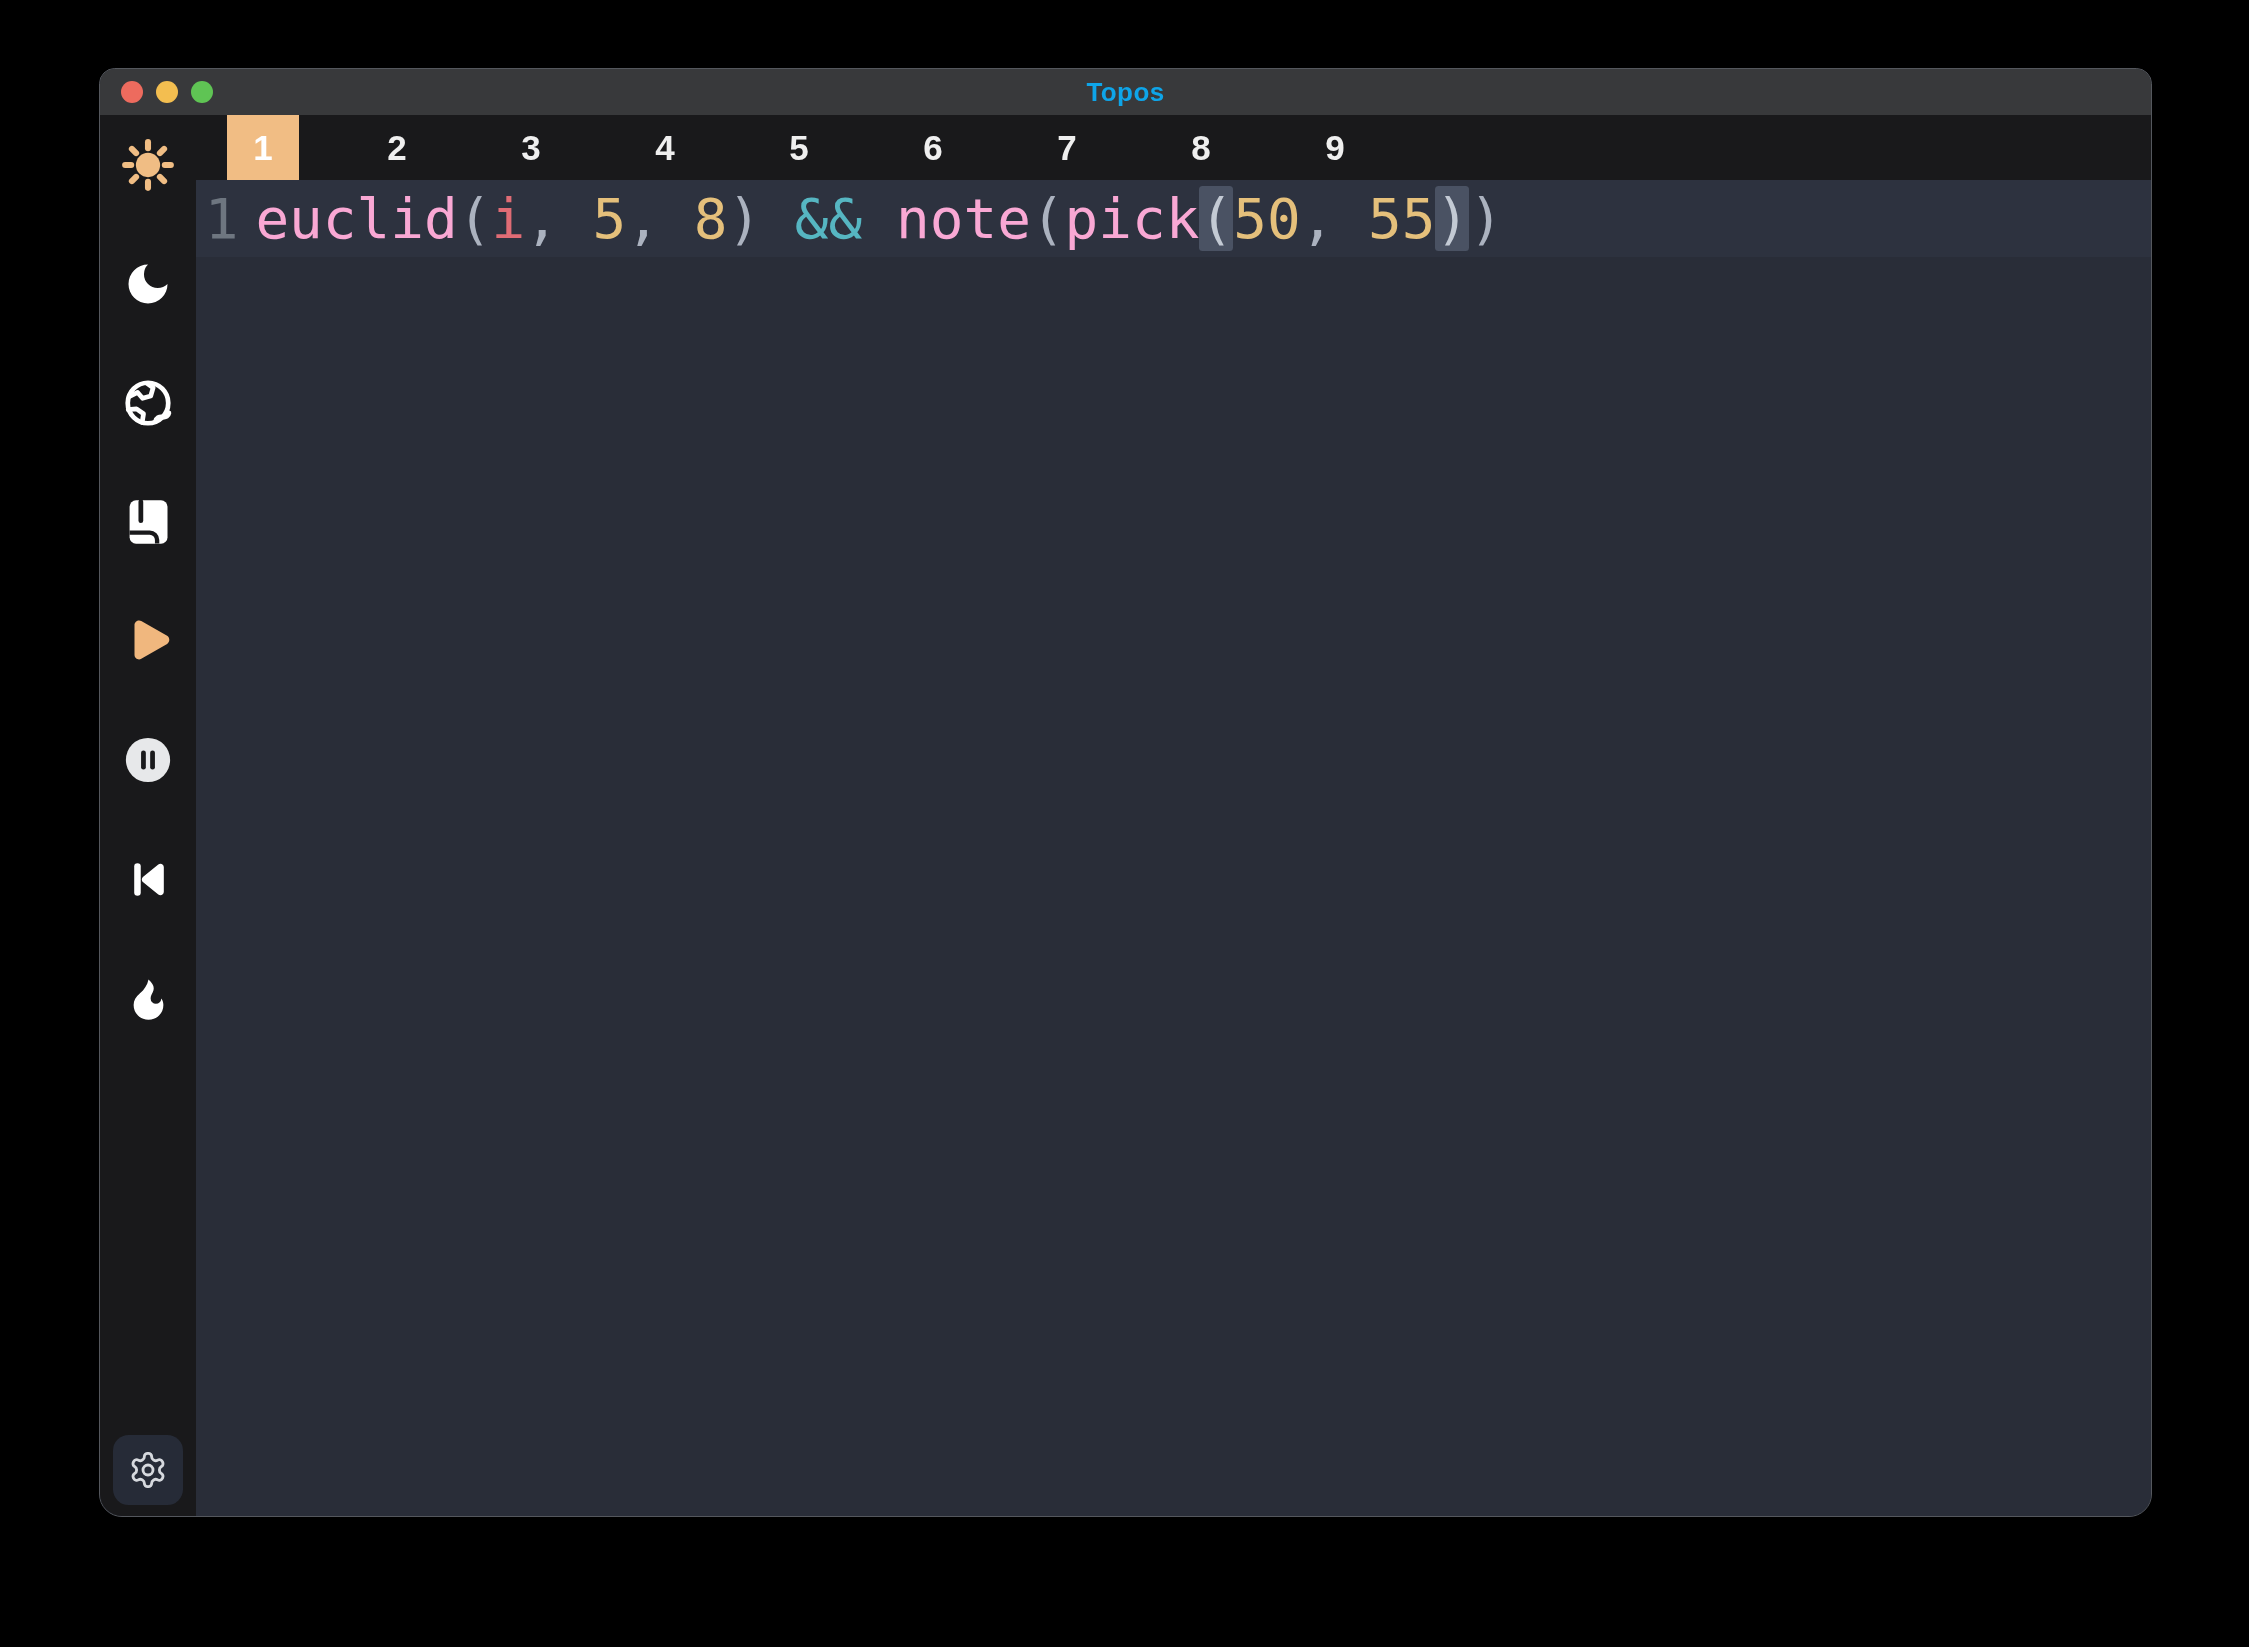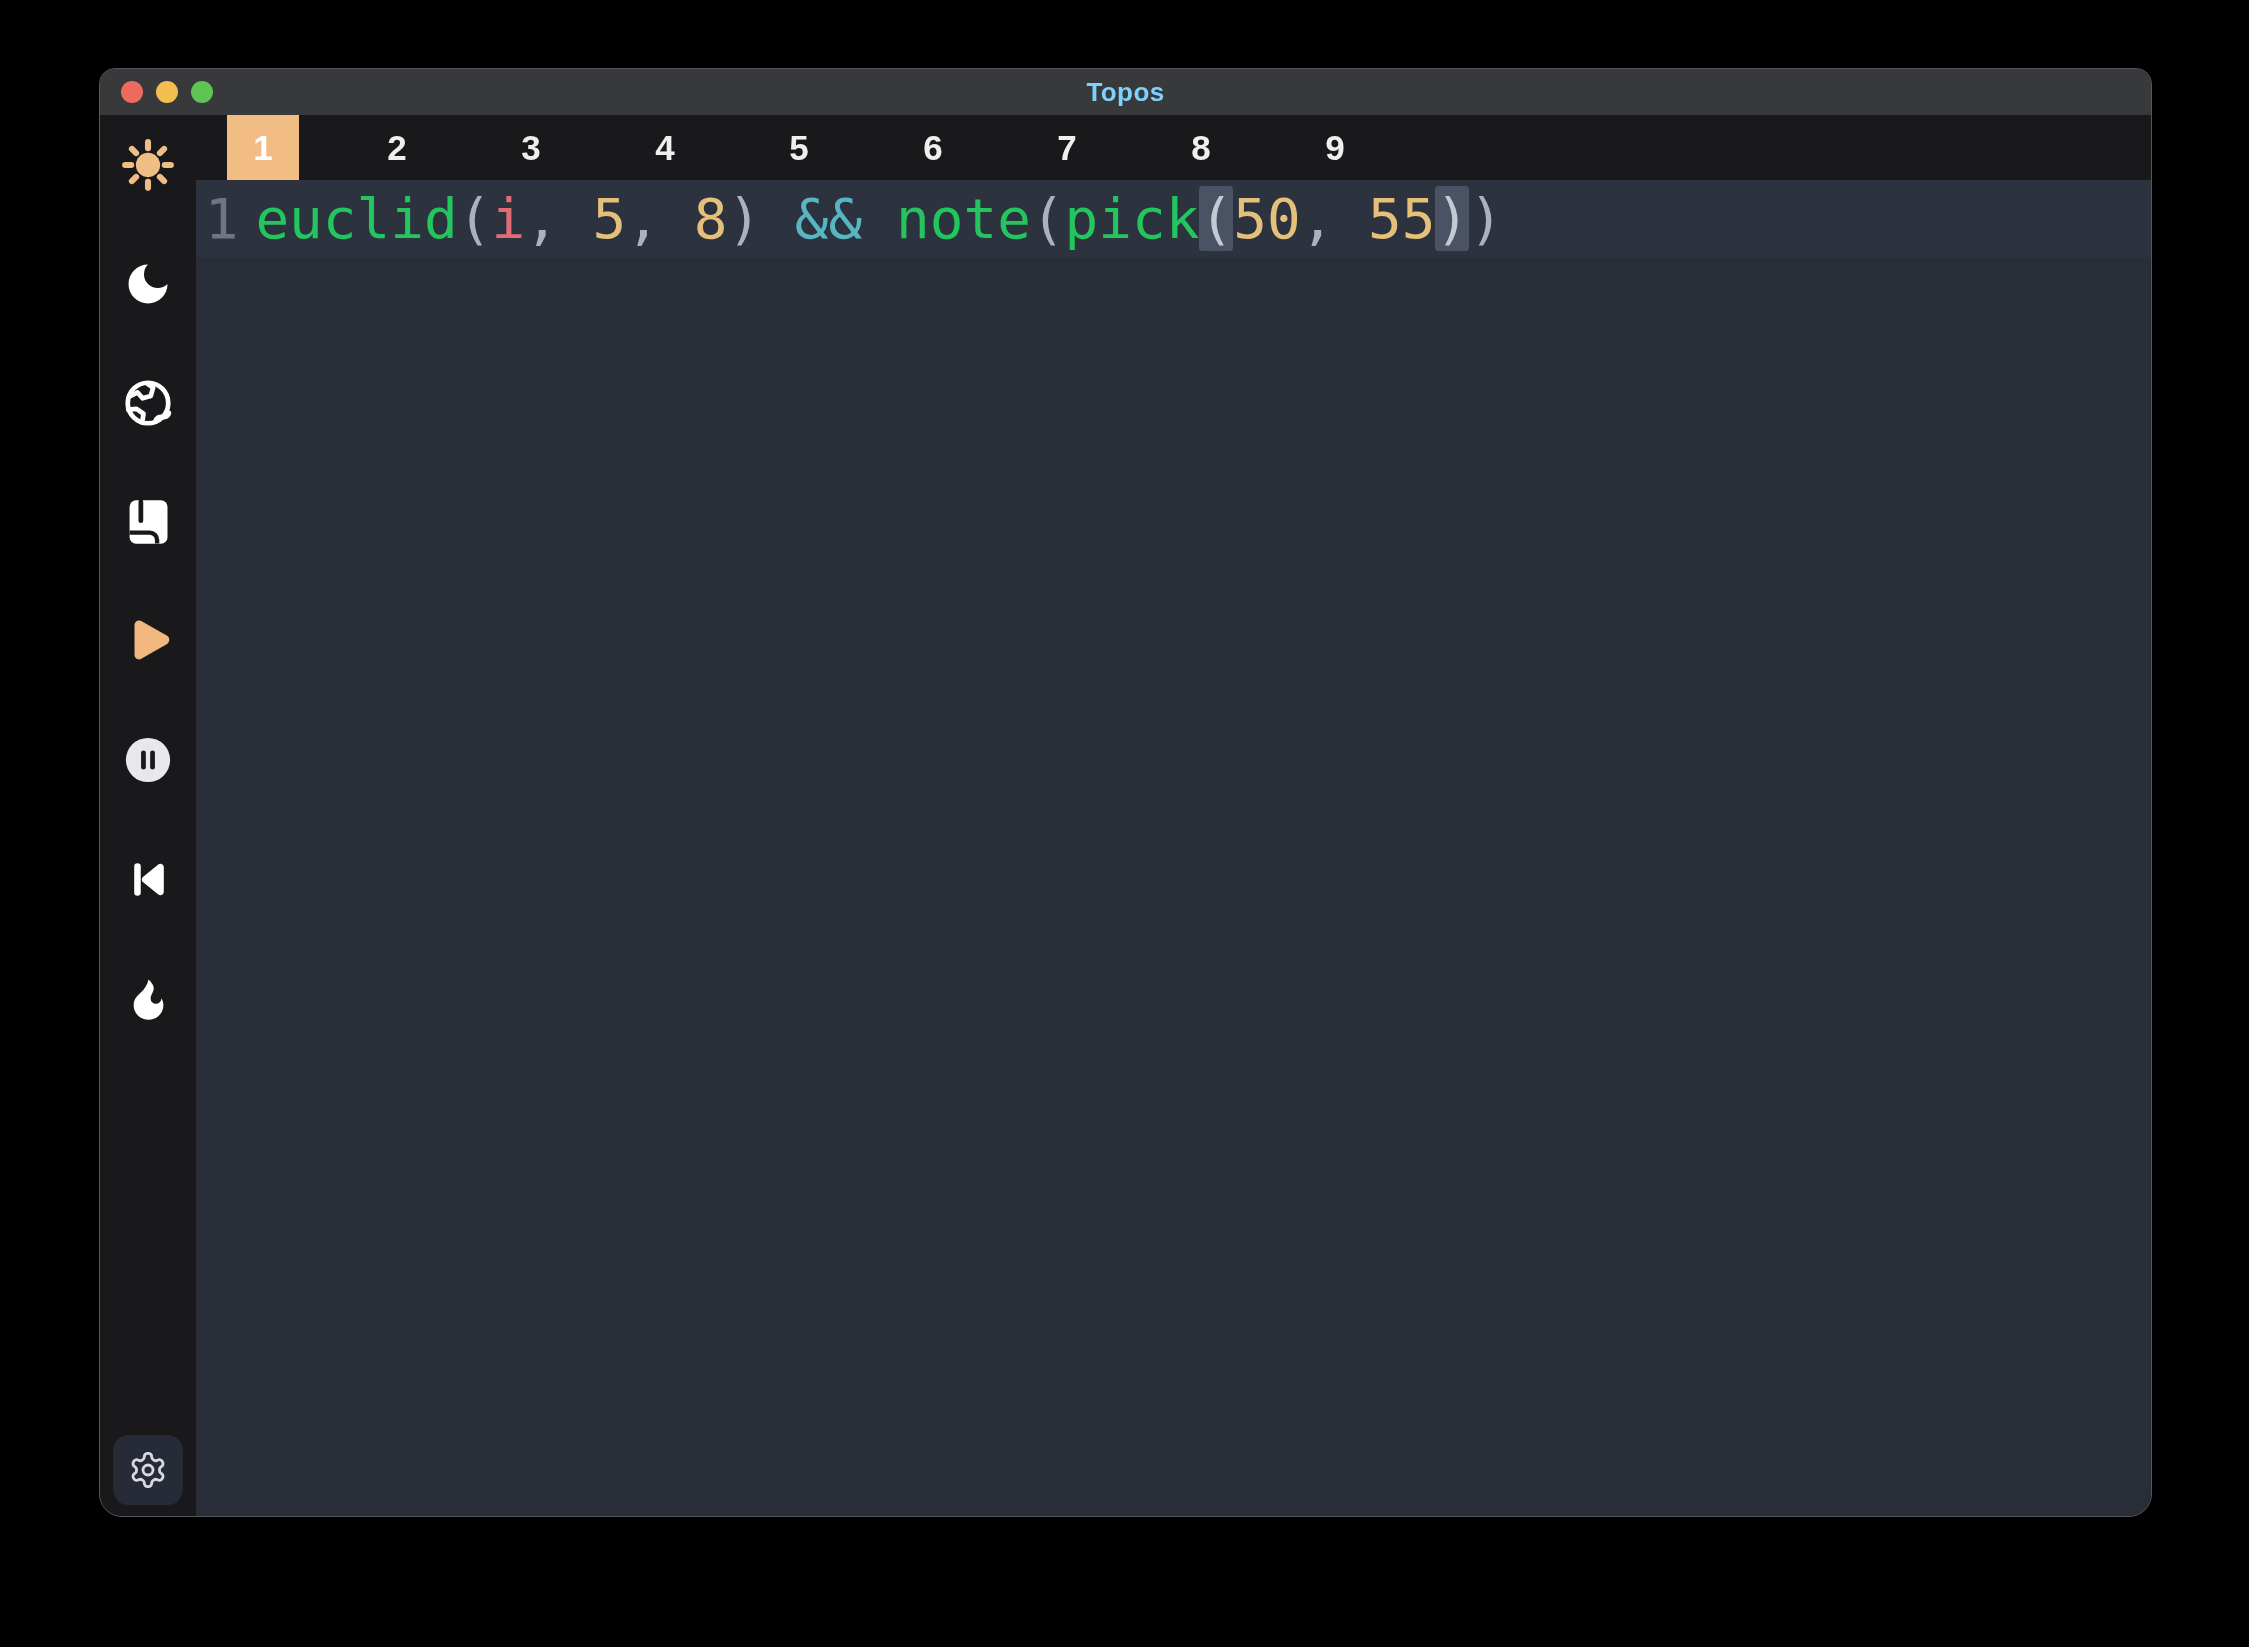--- a/index.html
+++ b/index.html
@@ -10,21 +10,21 @@
     box-sizing:border-box;border:1.7px solid #54575d;border-radius:15.7px 15.7px 23px 23px;
     overflow:hidden;display:flex;flex-direction:column;background:#292d38;
     box-shadow:0 26px 70px rgba(0,0,0,.85);}
 
   
   .titlebar{flex:0 0 46px;background:#38393b;position:relative;
     display:flex;align-items:center;}
   .traffic{display:flex;gap:13px;margin-left:21px;z-index:2;}
   .tl-dot{width:22px;height:22px;border-radius:50%;}
   .titlebar .win-title{position:absolute;left:0;right:0;text-align:center;
-    color:#7dd3fc;font-weight:700;font-size:26px;letter-spacing:0.4px;}
+    color:#0ea5e9;font-weight:700;font-size:26px;letter-spacing:0.4px;}
 
   
   .win-body{flex:1;display:flex;min-height:0;}
 
   
   .sidebar{flex:0 0 96px;background:#19191b;display:flex;flex-direction:column;
     align-items:center;padding-top:21px;box-sizing:border-box;}
   .icon-btn{width:58px;height:58px;margin-bottom:61px;display:flex;
     align-items:center;justify-content:center;cursor:pointer;background:none;
     border:none;padding:0;flex:0 0 auto;}
@@ -43,21 +43,21 @@
   .tab.active{width:72px;margin:0 31px;background:#f1bd84;color:#ffffff;}
 
   
   .editor{flex:1;background:#292d38;
     font-family:"DejaVu Sans Mono",monospace;font-size:56px;}
   .active-line{height:77px;background:#2d323f;display:flex;align-items:center;
     padding-left:8.7px;white-space:pre;}
   .line-number{color:#6e7680;flex:0 0 42px;}
   .code{margin-left:8.7px;white-space:pre;}
 
-  .tk-fn{color:#22c55e}
+  .tk-fn{color:#f9a8d4}
   .tk-var{color:#e06c75}
   .tk-num{color:#e5c07b}
   .tk-p{color:#abb2bf}
   .tk-op{color:#56b6c2}
   .tk-pm{color:#c3cad4;background:#4a5263;border-radius:3.5px;}
 
   svg{display:block;}
 </style>
 </head>
 <body>

